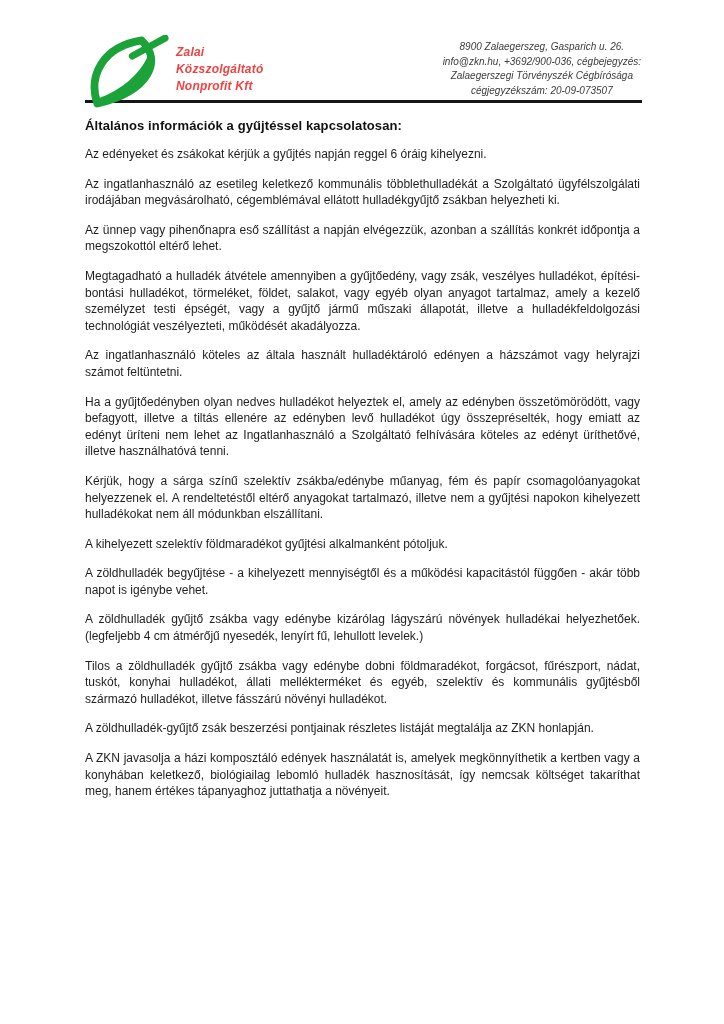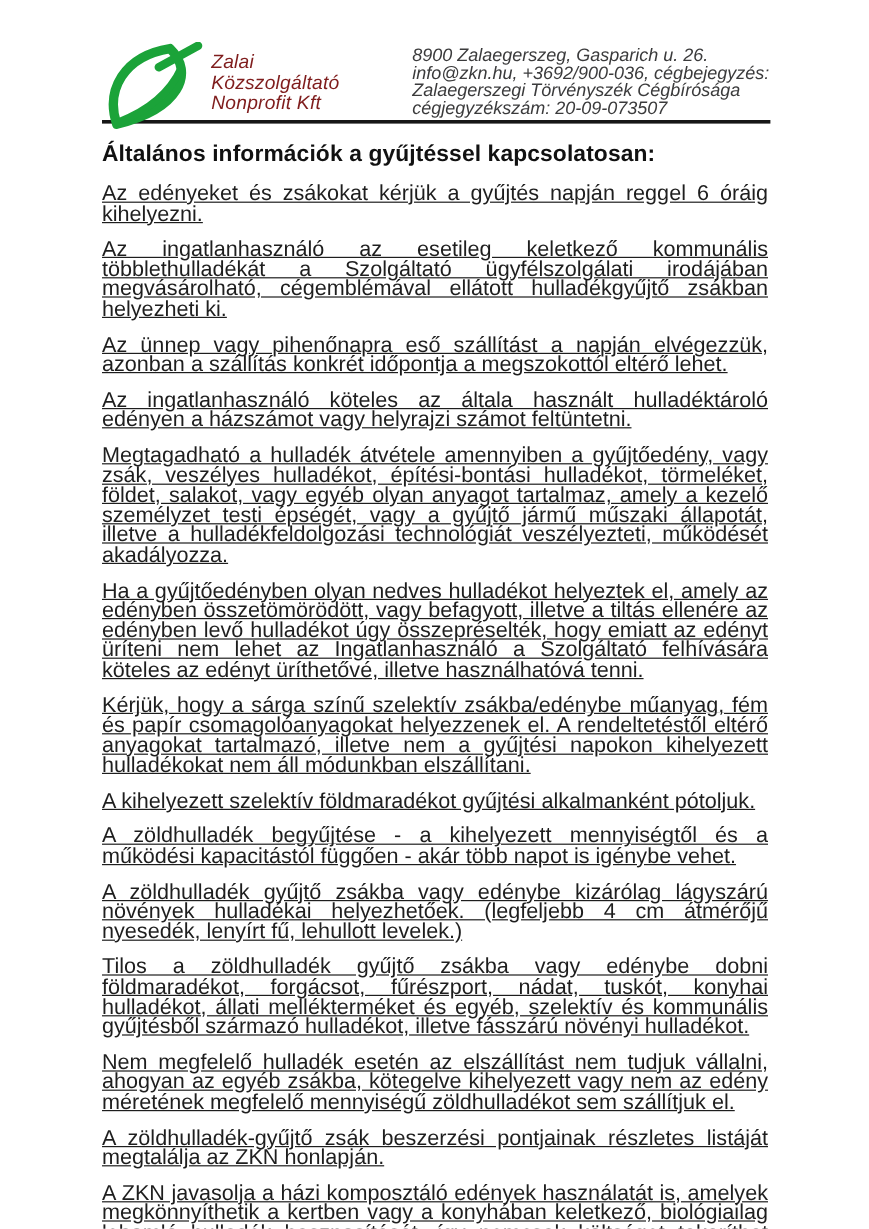--- a/index.html
+++ b/index.html
@@ -17,40 +17,40 @@
   .header-divider {
     position: absolute; left: 85px; width: 557px; bottom: 0;
     height: 3px; background: #161616;
   }
   .logo-leaf {
     position: absolute; left: 87px; top: 35px; width: 86px; height: 74px;
     z-index: 2;
   }
   .logo-text {
     position: absolute; left: 176px; top: 44px;
-    font-weight: normal; font-style: italic;
-    color: #7f1d1d; font-size: 16px; line-height: 17px;
+    font-weight: bold; font-style: italic;
+    color: #ef4444; font-size: 12px; line-height: 17px;
     letter-spacing: 0.2px;
   }
   .contact {
     position: absolute; right: 83px; top: 40px;
-    text-align: left; font-style: italic;
-    font-size: 15px; line-height: 14.6px; color: #3b3b3c;
+    text-align: center; font-style: italic;
+    font-size: 10px; line-height: 14.6px; color: #3b3b3c;
   }
 
   
   .content { padding: 15px 84px 0 85px; }
   .doc-title {
-    font-size: 19px; font-weight: bold; color: #111;
+    font-size: 13px; font-weight: bold; color: #111;
     margin: 0 0 6px 0; letter-spacing: 0.1px;
   }
   .content p {
-    font-size: 18px; line-height: 16.6px;
+    font-size: 12px; line-height: 16.6px;
     text-align: justify; text-justify: inter-word;
-    margin: 13px 0 0 0; color: #1e1e1e; text-decoration: underline;
+    margin: 13px 0 0 0; color: #1e1e1e;
   }
 </style>
 </head>
 <body>
 
 <div class="page">
 
   <div class="header">
 
     <svg class="logo-leaf" viewBox="0 0 110 95" aria-hidden="true">
@@ -74,26 +74,25 @@
 
     <div class="header-divider"></div>
   </div>
 
   <div class="content">
     <h1 class="doc-title">Általános információk a gyűjtéssel kapcsolatosan:</h1>
 
     <p>Az edényeket és zsákokat kérjük a gyűjtés napján reggel 6 óráig kihelyezni.</p>
     <p>Az ingatlanhasználó az esetileg keletkező kommunális többlethulladékát a Szolgáltató ügyfélszolgálati irodájában megvásárolható, cégemblémával ellátott hulladékgyűjtő zsákban helyezheti ki.</p>
     <p>Az ünnep vagy pihenőnapra eső szállítást a napján elvégezzük, azonban a szállítás konkrét időpontja a megszokottól eltérő lehet.</p>
+    <p>Megtagadható a hulladék átvétele amennyiben a gyűjtőedény, vagy zsák, veszélyes hulladékot, építési-bontási hulladékot, törmeléket, földet, salakot, vagy egyéb olyan anyagot tartalmaz, amely a kezelő személyzet testi épségét, vagy a gyűjtő jármű műszaki állapotát, illetve a hulladékfeldolgozási technológiát veszélyezteti, működését akadályozza.</p>
     <p>Az ingatlanhasználó köteles az általa használt hulladéktároló edényen a házszámot vagy helyrajzi számot feltüntetni.</p>
-    <p>Megtagadható a hulladék átvétele amennyiben a gyűjtőedény, vagy zsák, veszélyes hulladékot, építési-bontási hulladékot, törmeléket, földet, salakot, vagy egyéb olyan anyagot tartalmaz, amely a kezelő személyzet testi épségét, vagy a gyűjtő jármű műszaki állapotát, illetve a hulladékfeldolgozási technológiát veszélyezteti, működését akadályozza.</p>
     <p>Ha a gyűjtőedényben olyan nedves hulladékot helyeztek el, amely az edényben összetömörödött, vagy befagyott, illetve a tiltás ellenére az edényben levő hulladékot úgy összepréselték, hogy emiatt az edényt üríteni nem lehet az Ingatlanhasználó a Szolgáltató felhívására köteles az edényt üríthetővé, illetve használhatóvá tenni.</p>
     <p>Kérjük, hogy a sárga színű szelektív zsákba/edénybe műanyag, fém és papír csomagolóanyagokat helyezzenek el. A rendeltetéstől eltérő anyagokat tartalmazó, illetve nem a gyűjtési napokon kihelyezett hulladékokat nem áll módunkban elszállítani.</p>
     <p>A kihelyezett szelektív földmaradékot gyűjtési alkalmanként pótoljuk.</p>
     <p>A zöldhulladék begyűjtése - a kihelyezett mennyiségtől és a működési kapacitástól függően - akár több napot is igénybe vehet.</p>
     <p>A zöldhulladék gyűjtő zsákba vagy edénybe kizárólag lágyszárú növények hulladékai helyezhetőek. (legfeljebb 4 cm átmérőjű nyesedék, lenyírt fű, lehullott levelek.)</p>
     <p>Tilos a zöldhulladék gyűjtő zsákba vagy edénybe dobni földmaradékot, forgácsot, fűrészport, nádat, tuskót, konyhai hulladékot, állati mellékterméket és egyéb, szelektív és kommunális gyűjtésből származó hulladékot, illetve fásszárú növényi hulladékot.</p>
-    <p>Nem megfelelő hulladék esetén az elszállítást nem tudjuk vállalni, ahogyan az egyéb zsákba, kötegelve kihelyezett vagy nem az edény méretének megfelelő mennyiségű zöldhulladékot sem szállítjuk el.</p>
     <p>A zöldhulladék-gyűjtő zsák beszerzési pontjainak részletes listáját megtalálja az ZKN honlapján.</p>
     <p>A ZKN javasolja a házi komposztáló edények használatát is, amelyek megkönnyíthetik a kertben vagy a konyhában keletkező, biológiailag lebomló hulladék hasznosítását, így nemcsak költséget takaríthat meg, hanem értékes tápanyaghoz juttathatja a növényeit.</p>
   </div>
 
 </div>
 
 </body></html>

